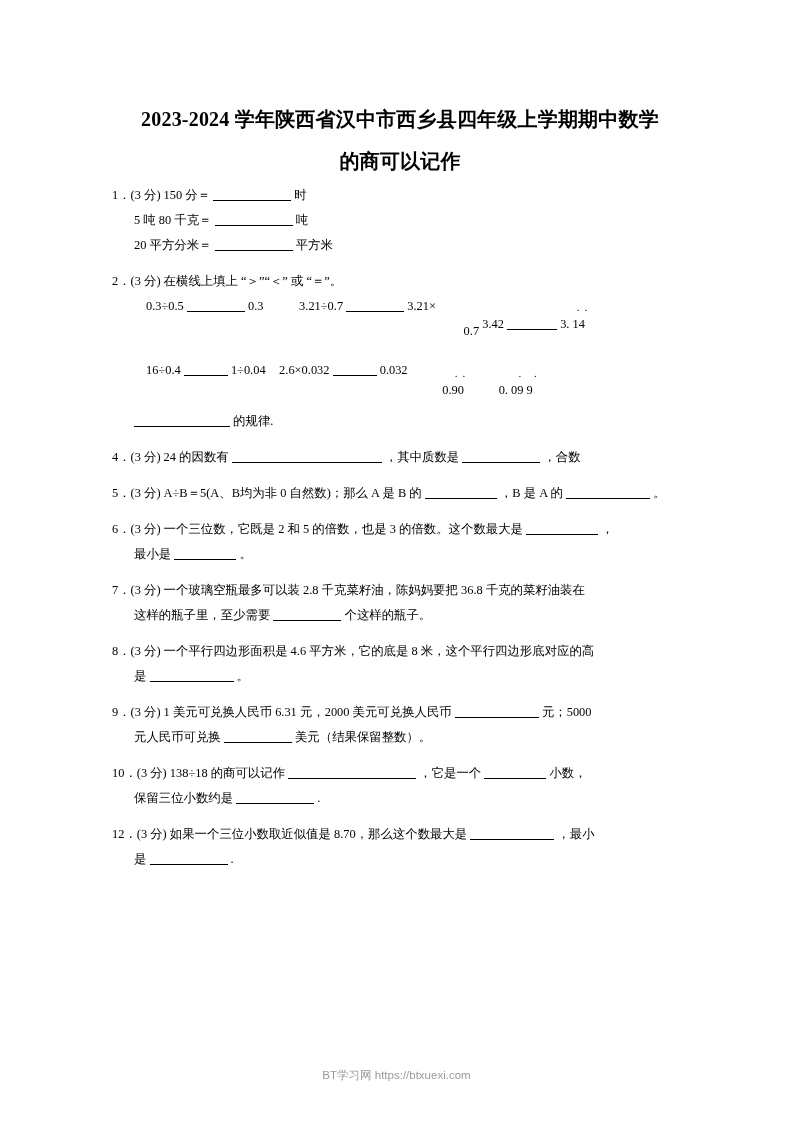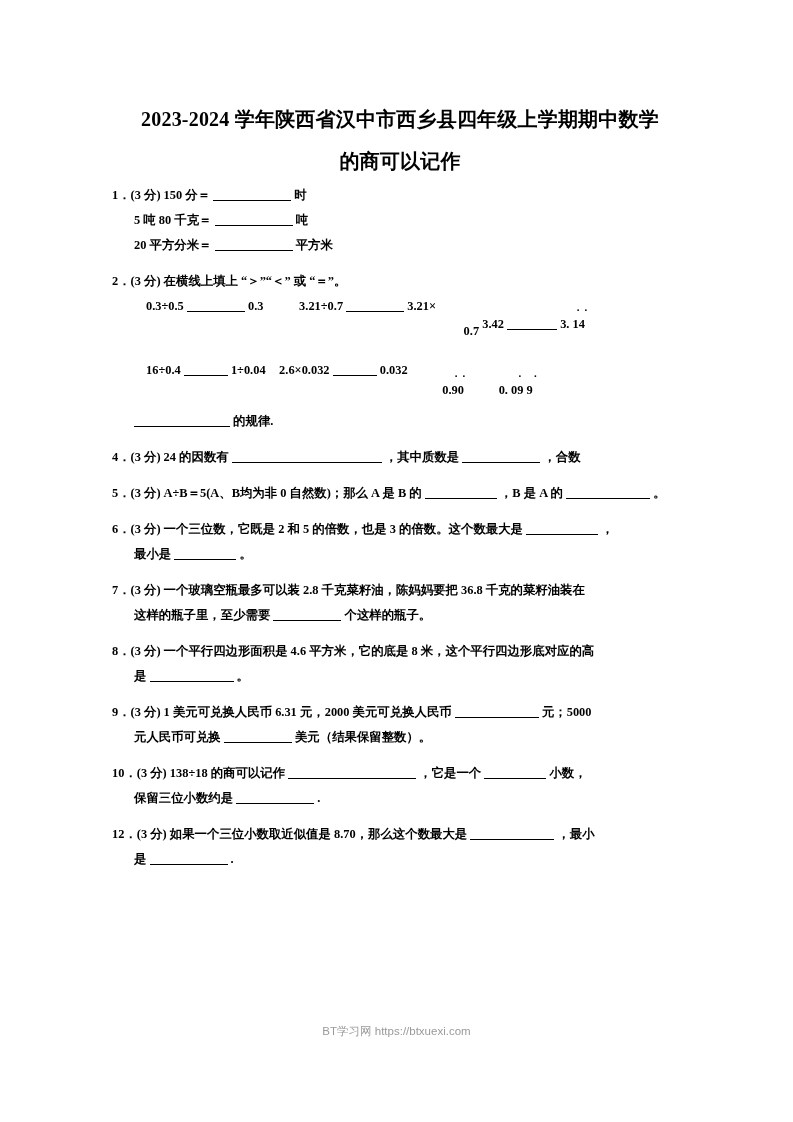--- a/index.html
+++ b/index.html
@@ -44,21 +44,20 @@
     font-size: 13.2px;
     font-weight: bold;
     margin-bottom: 12px;
   }
   .q {
     margin-bottom: 11px;
     line-height: 25px;
   }
   .q .ln {
     display: block;
-    font-weight: bold;
   }
   .indent1 { padding-left: 22px; }
   .indent2 { padding-left: 34px; }
   .blank {
     display: inline-block;
     border-bottom: 1px solid #000;
     height: 13px;
     vertical-align: -2px;
   }
   .b50 { width: 50px; }
@@ -91,21 +90,21 @@
     left: 0;
     width: 100%;
     text-align: center;
     font-size: 11px;
     letter-spacing: 5px;
     line-height: 8px;
   }
   .footer {
     position: absolute;
     left: 0;
-    top: 1024px;
+    top: 1068px;
     width: 793px;
     text-align: center;
     font-size: 11.5px;
     color: #9a9a9a;
     font-family: "Liberation Sans", sans-serif;
   }
 </style>
 </head>
 <body>
 

